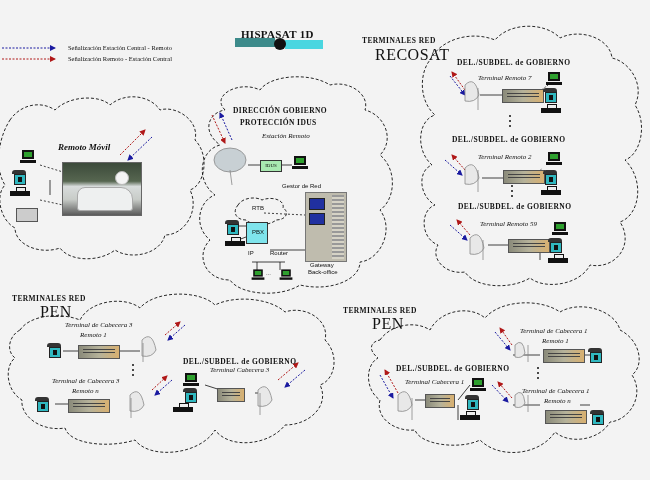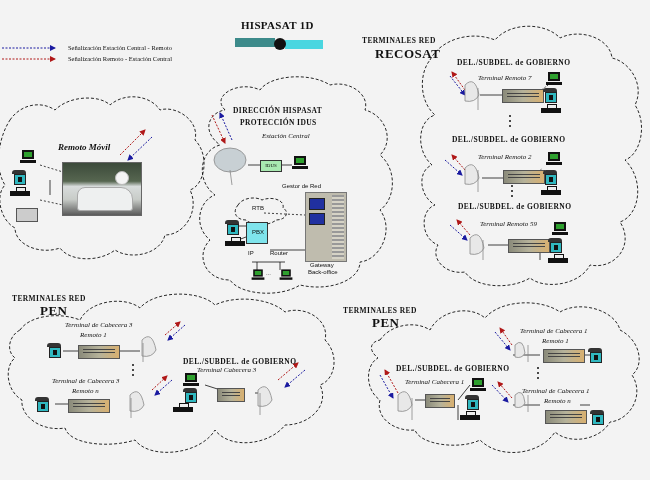--- a/index.html
+++ b/index.html
@@ -1,21 +1,21 @@
 <!DOCTYPE html>
 <html><head>
 <meta charset="utf-8">
 <style>
   html, body { margin:0; padding:0; }
   body { width:650px; height:480px; background:#f3f3f3; position:relative; overflow:hidden;
          font-family:"Liberation Serif", serif; color:#111; }
   .abs { position:absolute; }
   svg.bg { position:absolute; left:0; top:0; }
   .title { font-weight:bold; font-size:11px; letter-spacing:0.3px; }
-  .big { font-weight:bold; font-size:13px; letter-spacing:0.5px; }
+  .big { font-weight:normal; font-size:16px; letter-spacing:0.5px; }
   .lbl { font-size:7.5px; font-weight:bold; letter-spacing:0.4px; white-space:nowrap; }
   .ital { font-size:7px; font-style:italic; white-space:nowrap; }
   .small { font-size:6px; white-space:nowrap; font-family:"Liberation Sans", sans-serif; }
   .legend-txt { font-size:6.5px; white-space:nowrap; }
   .modem { position:absolute; width:40px; height:12px;
            background:linear-gradient(90deg,#8a8a7a 0%,#b5b29a 50%,#d8b070 100%);
            border:1px solid #555; }
   .modem::after { content:""; position:absolute; left:4px; right:4px; top:3px; height:1px; background:#444;
                   box-shadow:0 3px 0 #444; }
   .pc { position:absolute; width:16px; height:14px; }
@@ -194,28 +194,28 @@
       <circle cx="512" cy="196" r="1"></circle>
     <circle cx="133" cy="365" r="1"></circle>
       <circle cx="133" cy="370" r="1"></circle>
       <circle cx="133" cy="375" r="1"></circle>
     <circle cx="538" cy="368" r="1"></circle>
       <circle cx="538" cy="373" r="1"></circle>
       <circle cx="538" cy="378" r="1"></circle>
   </g>
 </svg>
 
-<div class="abs title" style="left:241px;top:19px;">HISPASAT 1D</div>
+<div class="abs title" style="left:241px;top:28px;">HISPASAT 1D</div>
 
 <div class="abs legend-txt" style="left:68px;top:44px;">Señalización Estación Central - Remoto</div>
 <div class="abs legend-txt" style="left:68px;top:55px;">Señalización Remoto - Estación Central</div>
 
-<div class="abs lbl" style="left:233px;top:106px;">DIRECCIÓN HISPASAT</div>
+<div class="abs lbl" style="left:233px;top:106px;">DIRECCIÓN GOBIERNO</div>
 <div class="abs lbl" style="left:240px;top:118px;">PROTECCIÓN IDUS</div>
-<div class="abs ital" style="left:262px;top:132px;">Estación Central</div>
+<div class="abs ital" style="left:262px;top:132px;">Estación Remoto</div>
 <div class="box-green" style="left:260px;top:160px;width:20px;height:10px;"><span>IDUS</span></div>
 <div class="pc" style="left:292px;top:156px;">
     <div class="scr"></div>
     <div class="base"></div>
   </div>
 <div class="abs small" style="left:282px;top:183px;">Gestor de Red</div>
 <div class="abs small" style="left:252px;top:205px;">RTB</div>
 <div class="box-cyan" style="left:246px;top:222px;width:20px;height:20px;">
     <span class="small" style="position:absolute;left:5px;top:6px;">PBX</span>
   </div>
@@ -326,21 +326,21 @@
   </div>
 <div class="modem" style="left:78px;top:345px;"></div>
 <div class="abs ital" style="left:52px;top:377px;">Terminal de Cabecera 3</div>
 <div class="abs ital" style="left:72px;top:387px;">Remoto n</div>
 <div class="phone" style="left:35px;top:397px;">
     <div class="top"></div>
     <div class="body"></div>
   </div>
 <div class="modem" style="left:68px;top:399px;"></div>
 <div class="abs lbl" style="left:183px;top:357px;">DEL./SUBDEL. de GOBIERNO</div>
-<div class="abs ital" style="left:197px;top:366px;">Terminal Cabecera 3</div>
+<div class="abs ital" style="left:210px;top:366px;">Terminal Cabecera 3</div>
 <div class="pc" style="left:183px;top:373px;">
     <div class="scr"></div>
     <div class="base"></div>
   </div>
 <div class="phone" style="left:183px;top:388px;">
     <div class="top"></div>
     <div class="body"></div>
   </div>
 <div class="fax" style="left:173px;top:403px;">
     <div class="p"></div>

